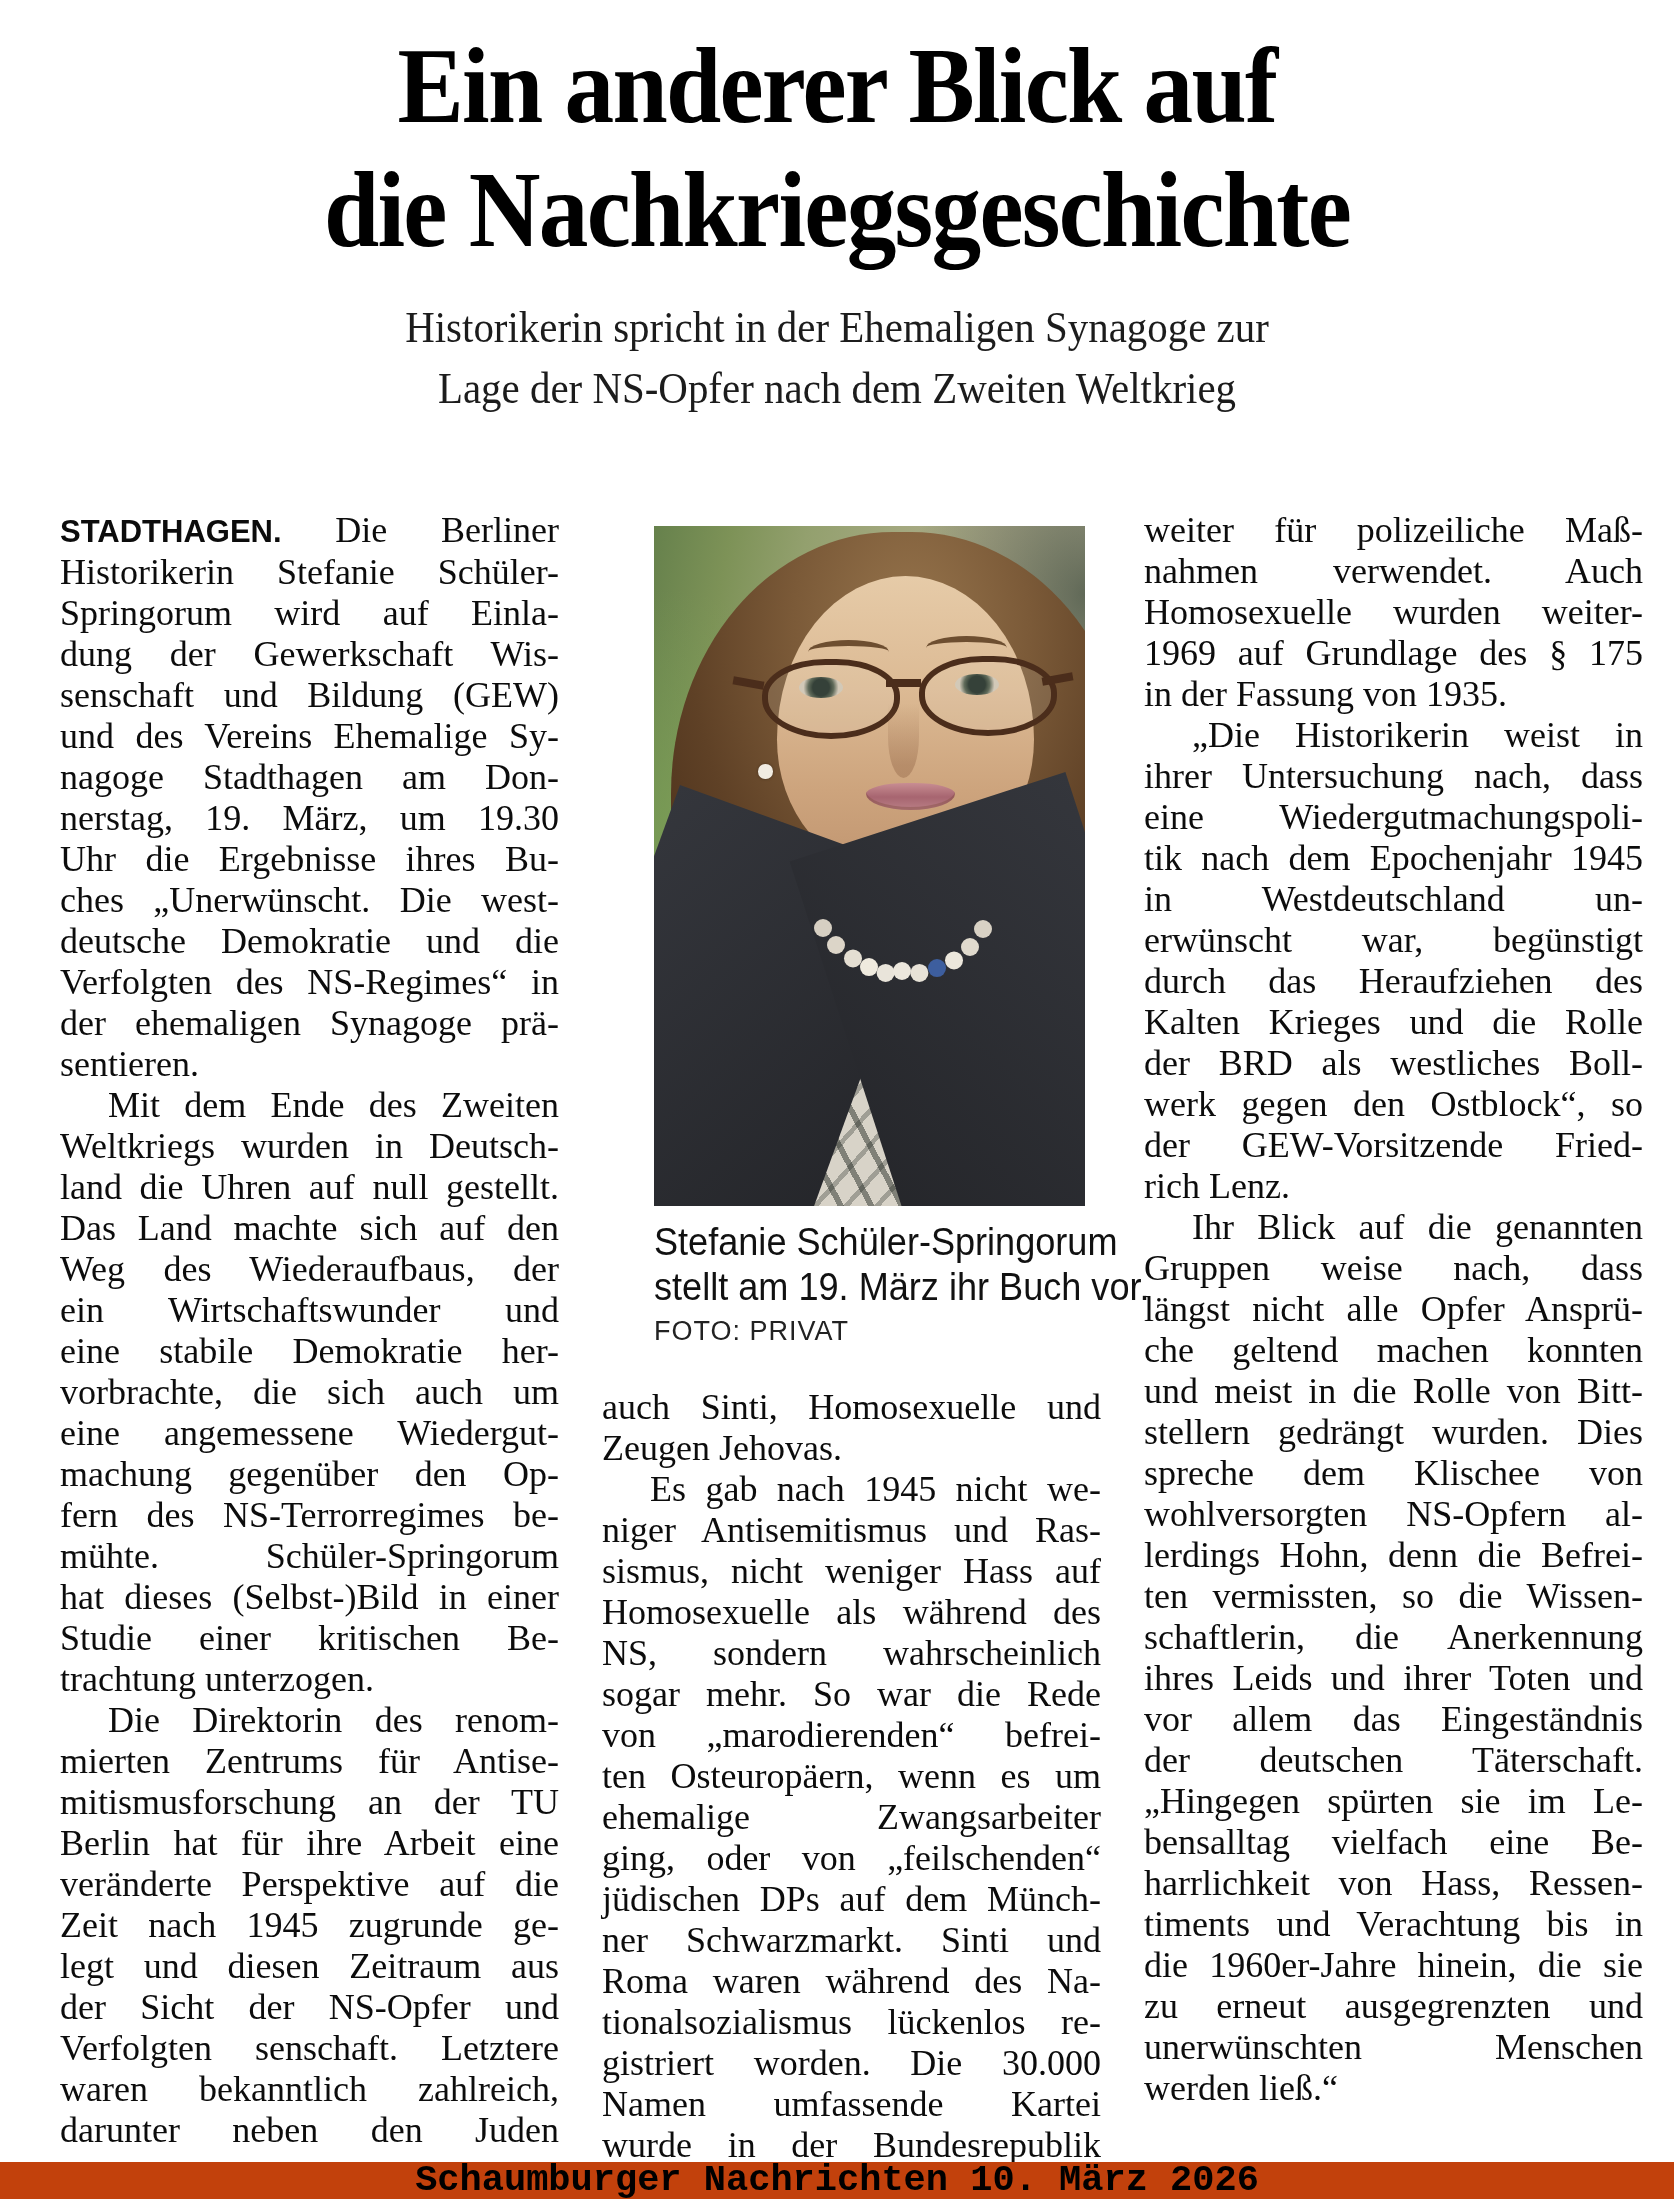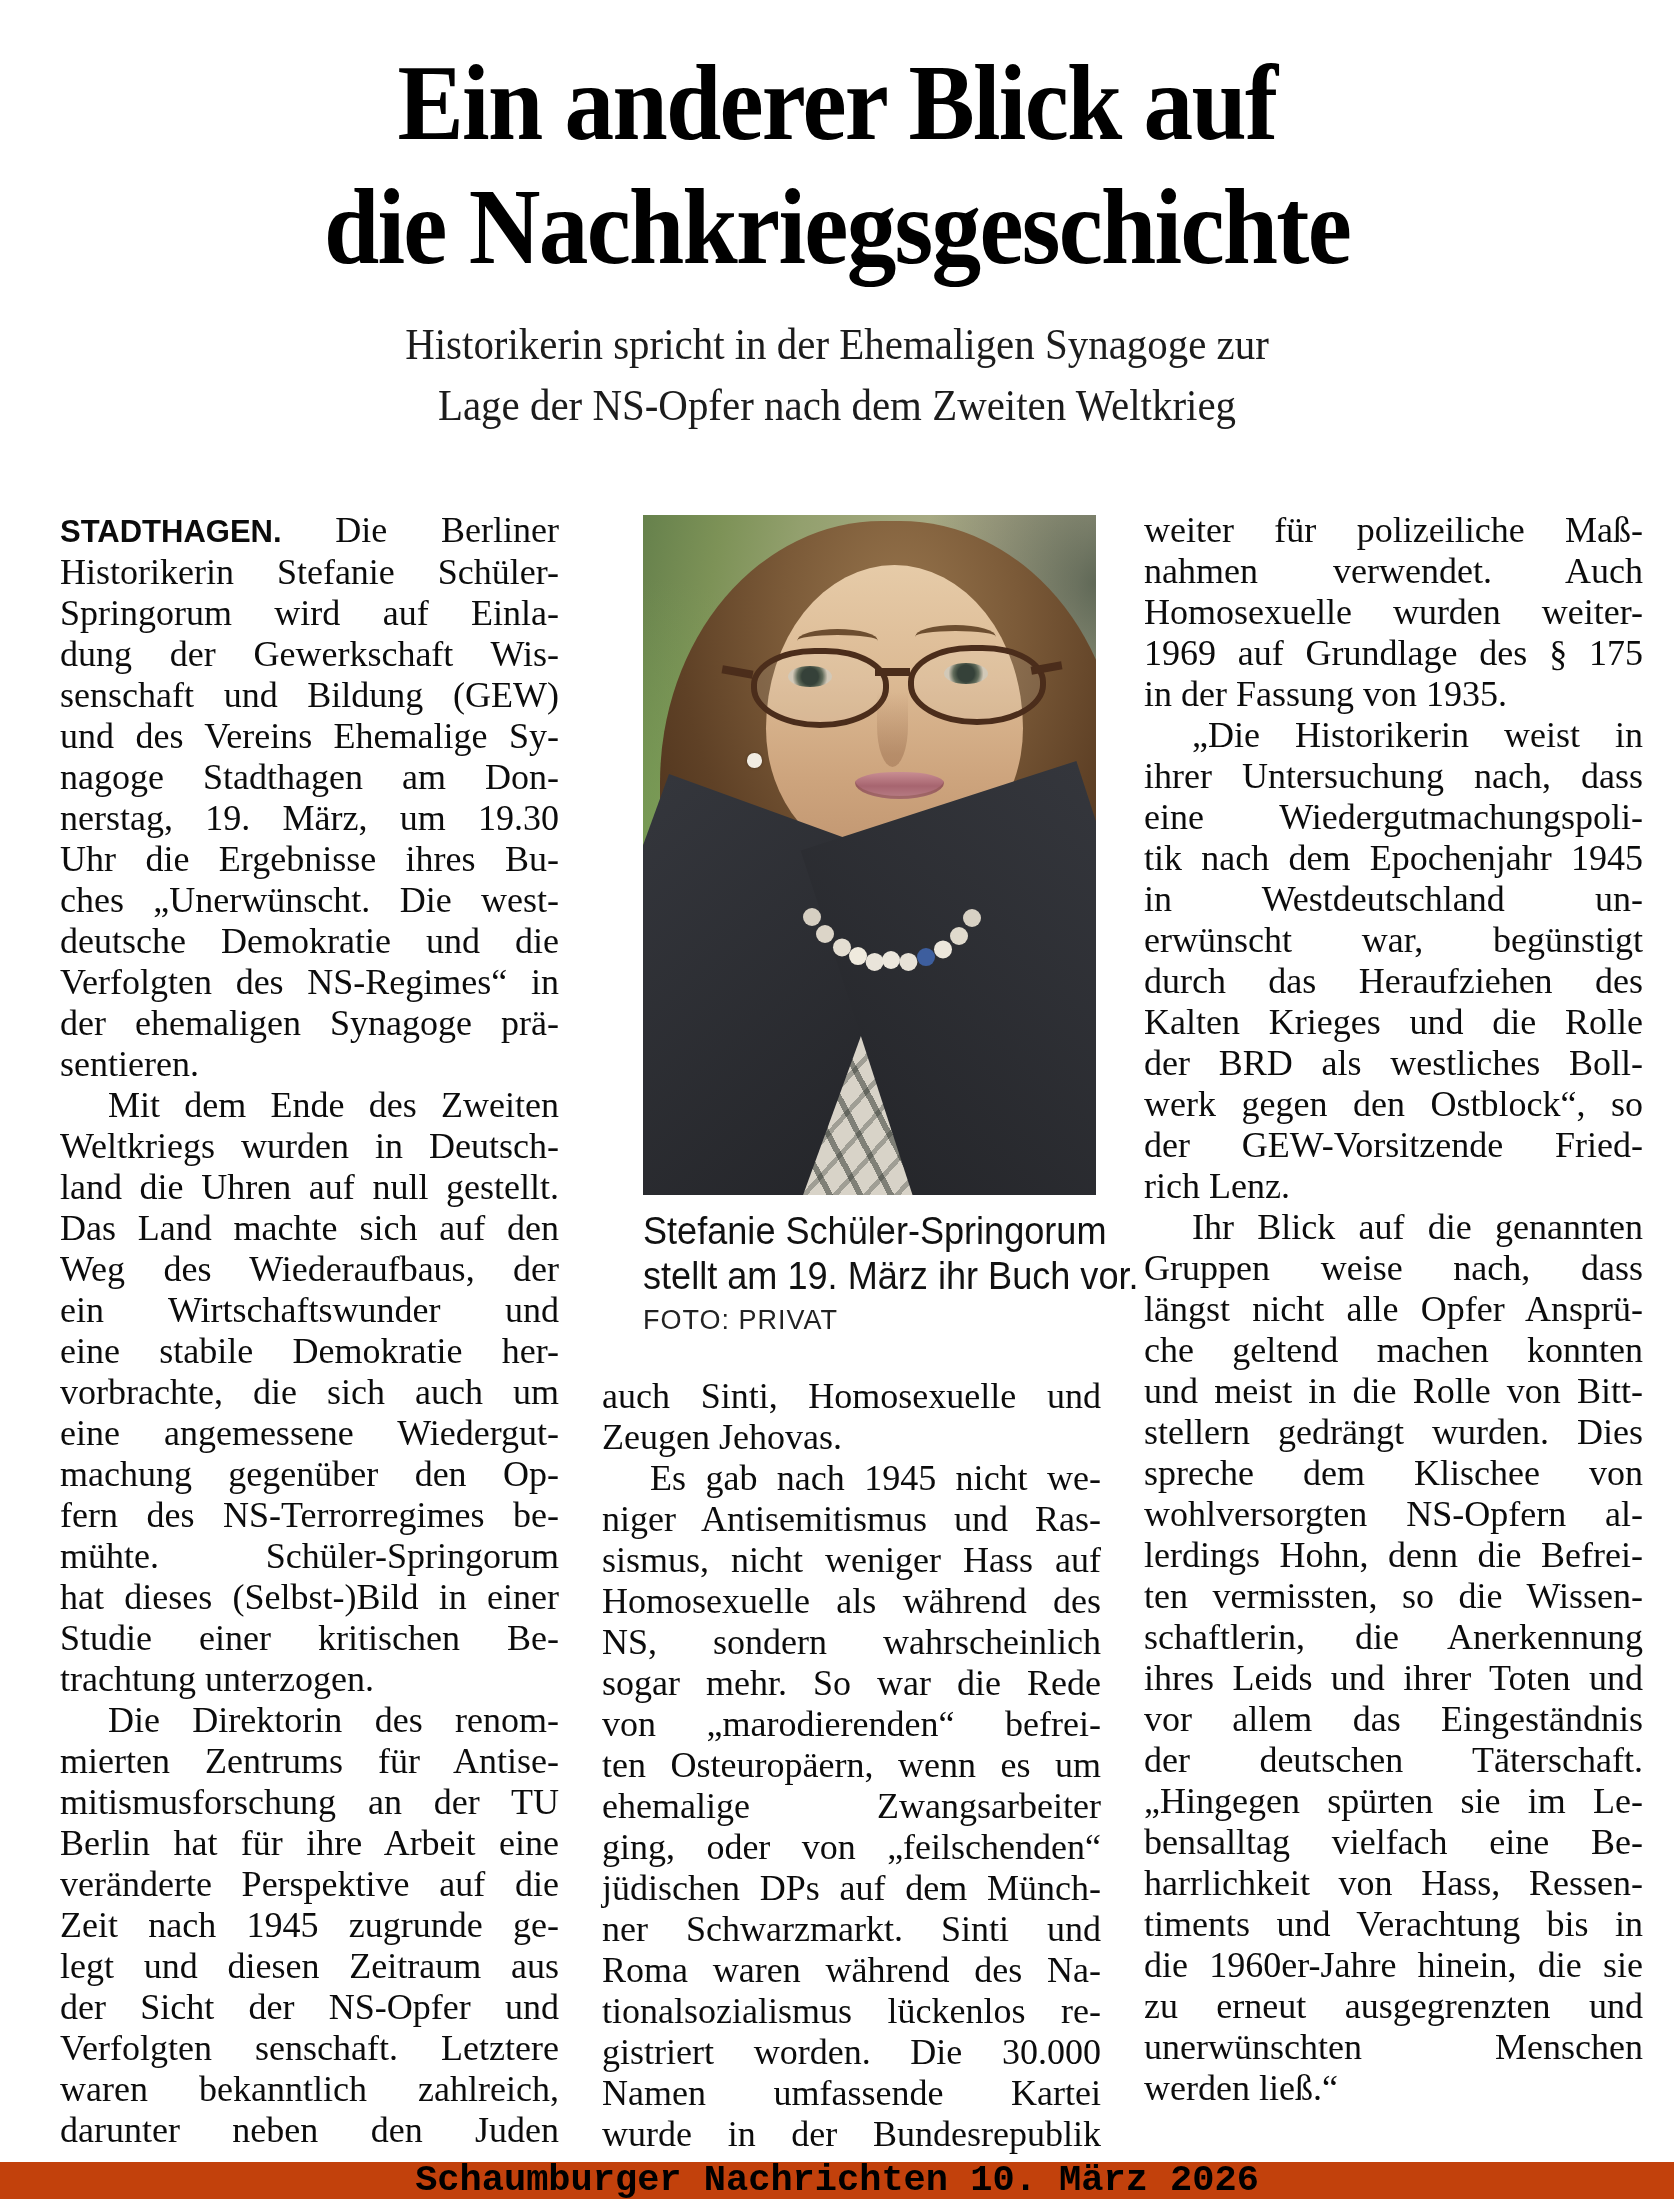--- a/index.html
+++ b/index.html
@@ -1,36 +1,36 @@
 <!DOCTYPE html>
 <html lang="de"><head>
 <meta charset="utf-8">
 <style>
   html,body{margin:0;padding:0;background:#ffffff;}
   .page{position:relative;width:1674px;height:2199px;background:#ffffff;overflow:hidden;
         font-family:"Liberation Serif",serif;color:#0c0c0c;}
 
   
-  .head{position:absolute;top:41px;left:0;width:100%;text-align:center;}
+  .head{position:absolute;top:24px;left:0;width:100%;text-align:center;}
   .headline{margin:0;font-weight:700;font-size:108px;line-height:124px;letter-spacing:-1.9px;color:#000;}
   .hl{display:block;transform:scaleX(.92);transform-origin:50% 50%;white-space:nowrap;}
   .subtitle{margin:25px 0 0;font-family:Liberation Serif, serif;font-size:44px;line-height:61px;
             color:#1c1c1c;font-weight:400;}
   .sl{display:block;transform:scaleX(.93);transform-origin:50% 50%;white-space:nowrap;}
 
   
   .cols{position:absolute;top:510px;left:60px;width:1583px;display:flex;gap:43px;}
   .col{flex:1 1 0;font-size:36px;line-height:41px;min-width:0;}
   .bline{text-align:justify;text-align-last:justify;}
   .bline.pend{text-align-last:left;}
   .bline.pind{text-indent:48px;}
   .leadword{font-family:"Liberation Sans",sans-serif;font-weight:700;font-size:31px;}
 
   
-  .photo-block{margin:5px;padding-left:36px;}
+  .photo-block{margin:16px;padding-left:36px;}
   .photo{position:relative;width:100%;height:680px;overflow:hidden;
     background:
       radial-gradient(290px 348px at 2% 45%, rgba(120,160,85,.65), rgba(120,160,85,0) 70%),
       radial-gradient(251px 290px at 100% 10%, rgba(45,60,50,.60), rgba(45,60,50,0) 70%),
       radial-gradient(232px 406px at 100% 70%, rgba(90,100,80,.50), rgba(90,100,80,0) 75%),
       linear-gradient(100deg,#66814c 0%,#7d9257 14%,#93a06e 28%,#a3a87f 45%,#aeab8b 62%,#b2af92 78%,#9aa084 90%,#7b8570 100%);}
   .photo *{position:absolute;}
   .ph-hair{left:17.4px;top:5.8px;width:462px;height:436px;border-radius:48% 48% 42% 42%/60% 60% 36% 36%;
     background:radial-gradient(ellipse at 52% 22%,#96744c 0%,#7b5a38 35%,#5f4126 65%,#462c18 100%);}
   .ph-lockL{left:23px;top:232px;width:114px;height:319px;border-radius:46% 54% 42% 58%/40% 40% 55% 55%;

